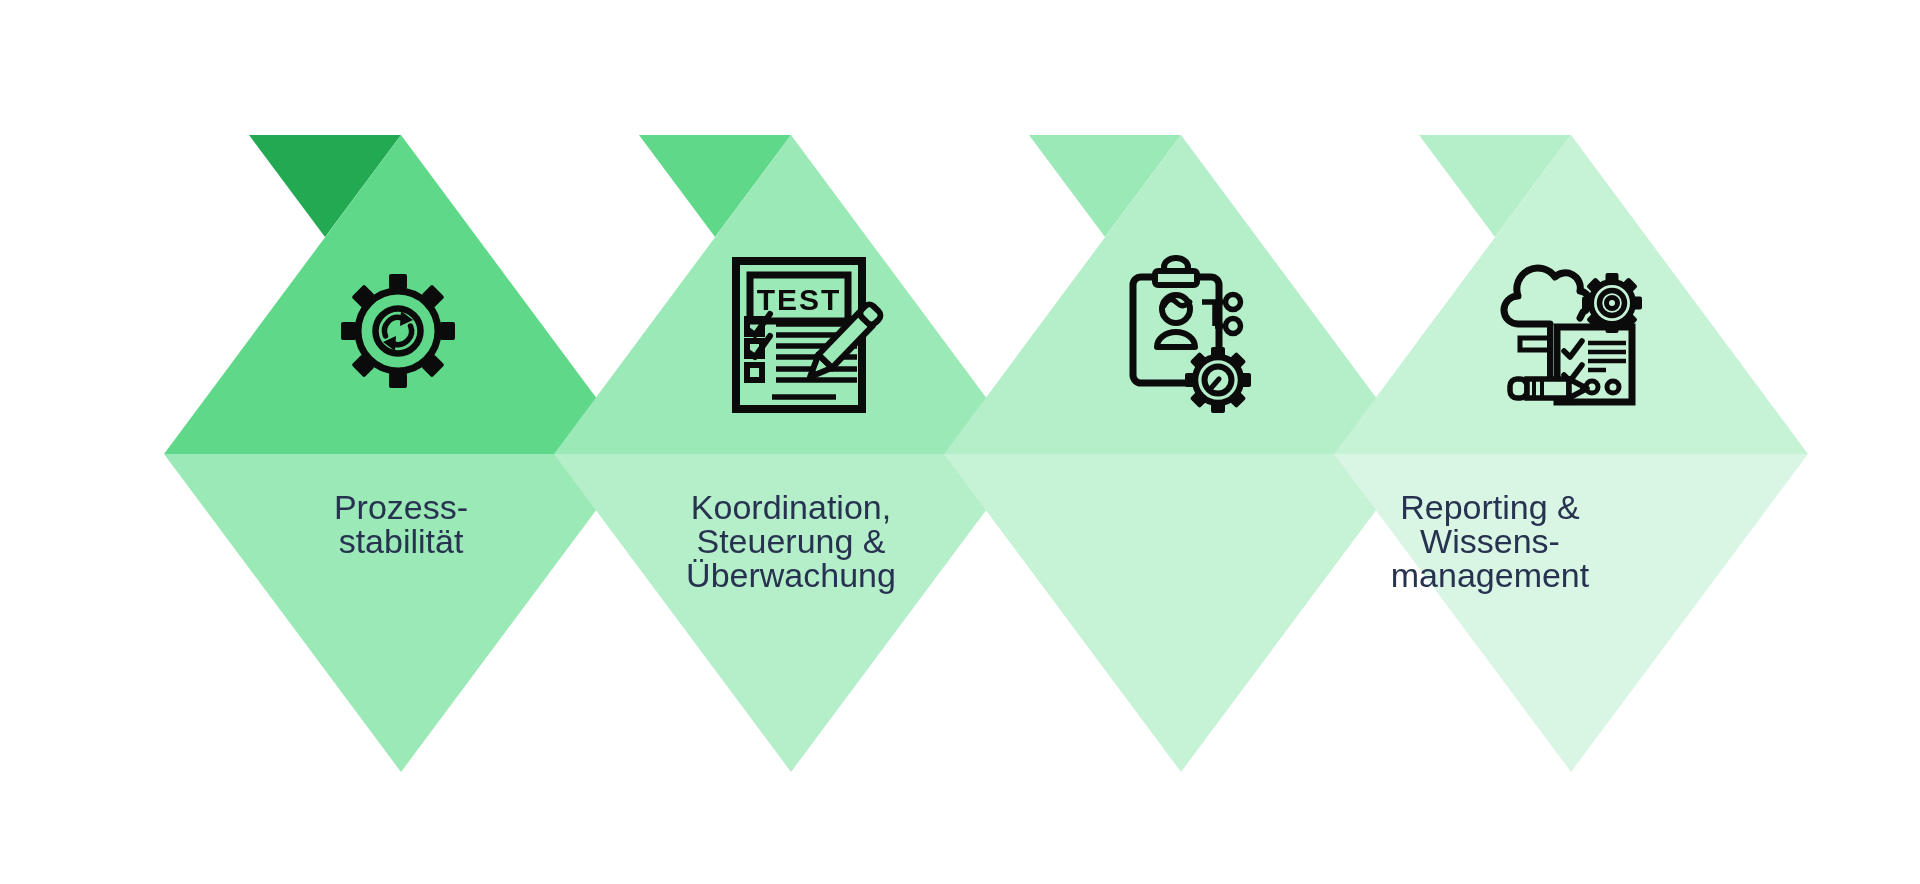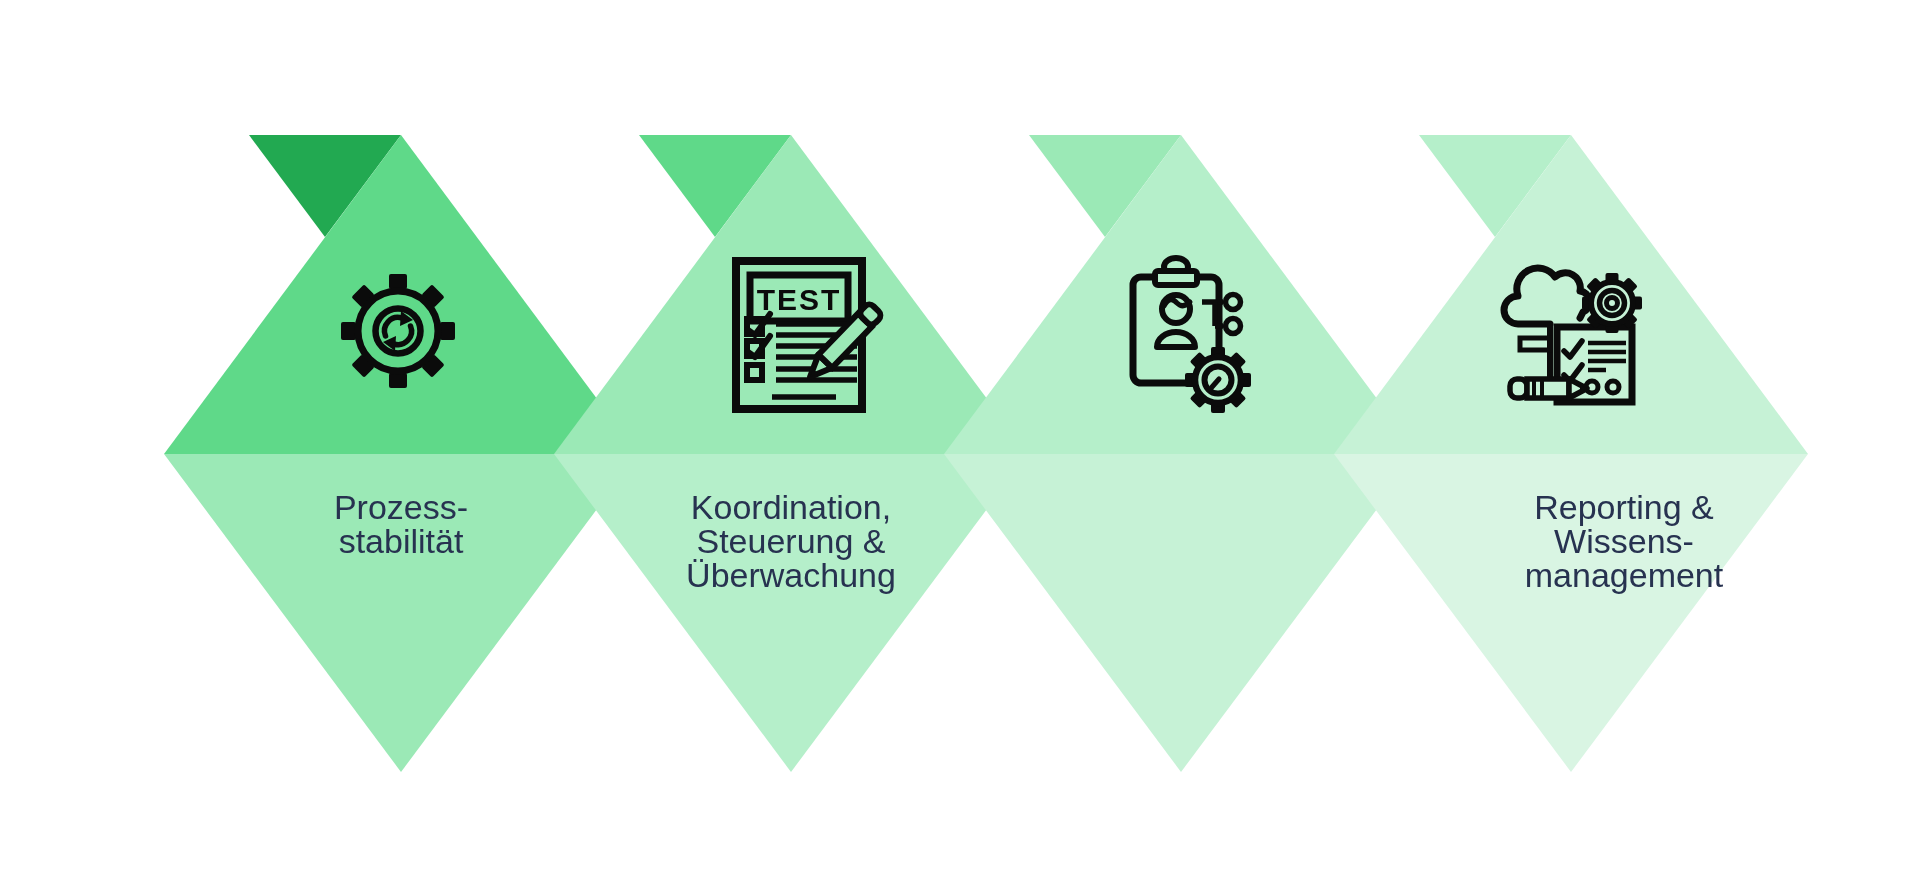--- a/index.html
+++ b/index.html
@@ -19,21 +19,21 @@
     top: 490px;
     text-align: center;
     white-space: pre-line;
     font: 400 34px/34px "Liberation Sans", sans-serif;
     color: var(--label_text, #273250);
     letter-spacing: 0px;
   }
   .lbl1 { left: 207px; }
   .lbl2 { left: 597px; }
   .lbl3 { left: 987px; }
-  .lbl4 { left: 1430px; }
+  .lbl4 { left: 1296px; }
   .ink  { stroke: var(--icon_ink, #0b0b0b); fill: none; }
   .ink-fill { fill: var(--icon_ink, #0b0b0b); stroke: none; }
   .bg2  { fill: var(--shade2, #5FD989); }
   .bg3  { fill: var(--shade3, #9BE9B6); }
   .bg4  { fill: var(--shade4, #B5EFCA); }
   .bg5  { fill: var(--shade5, #C6F2D6); }
   .test-text {
     font-family: "Liberation Sans", sans-serif;
     font-weight: bold;
     font-size: 30px;

